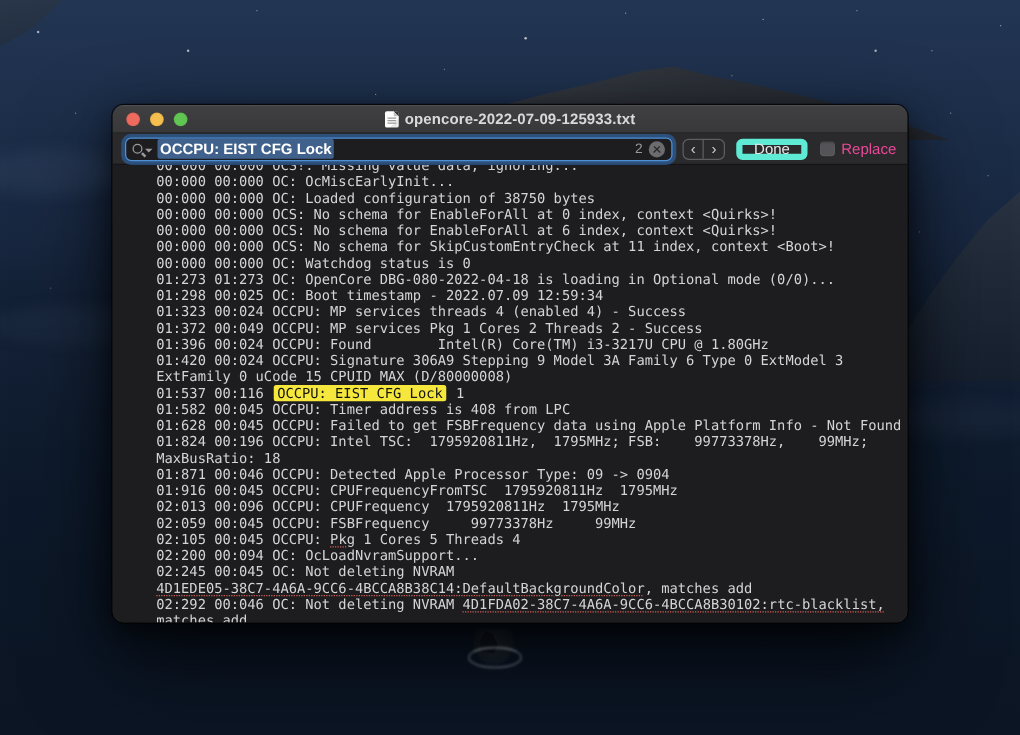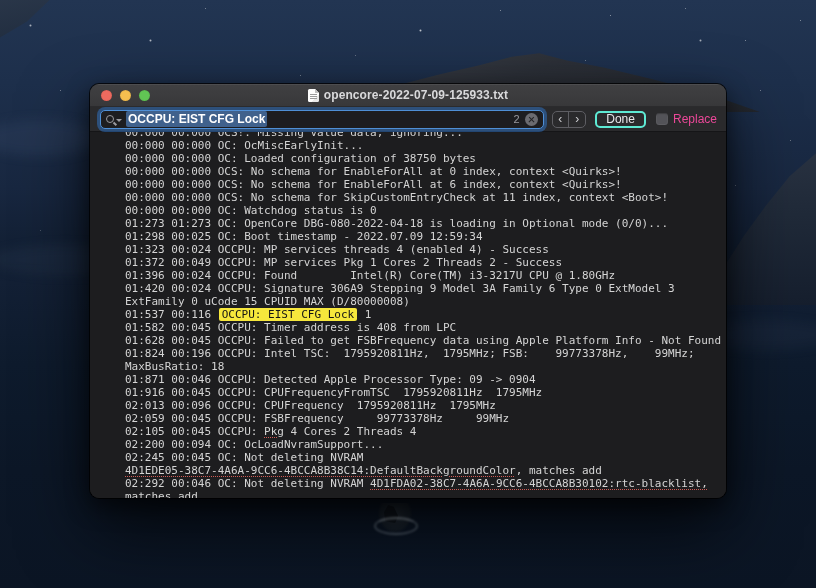--- a/index.html
+++ b/index.html
@@ -95,21 +95,21 @@
   .match-count { font-size:11px; color:#98989d; margin-right:5px; }
   .clear-btn { width:13px; height:13px; border-radius:50%; background:#6b6b70; position:relative; }
   .clear-btn::before, .clear-btn::after { content:""; position:absolute; left:3px; top:6px;
     width:7px; height:1.4px; background:#242426; }
   .clear-btn::before { transform:rotate(45deg); }
   .clear-btn::after { transform:rotate(-45deg); }
   .nav-seg { display:flex; margin-left:8px; border:1px solid #5e5e63; border-radius:5px; overflow:hidden; height:17px; }
   .nav-btn { width:17px; display:flex; align-items:center; justify-content:center;
     color:#cfcfd2; font-size:12px; line-height:1; background:transparent; }
   .nav-btn.prev { border-right:1px solid #5e5e63; }
-  .done-btn { margin-left:9px; height:17px; padding:0 9px; border:2px solid #5eead4; border-radius:5px;
+  .done-btn { margin-left:9px; height:17px; padding:0 9px; border:5px solid #5eead4; border-radius:5px;
     color:#e8e8ea; font-size:12px; display:flex; align-items:center; background:transparent; }
   .replace-wrap { margin-left:10px; display:flex; align-items:center; gap:5px; }
   .checkbox { width:12px; height:12px; border-radius:3px; background:#535358;
     box-shadow:inset 0 1px 1px rgba(0,0,0,.35), inset 0 0 0 1px rgba(255,255,255,.06); }
   .replace-label { font-size:12px; color:#ec4899; }
 
   
   .content { flex:1; background:#1d1d1f; overflow:hidden; padding:0 0 0 6px; cursor:text; }
   .log-line { font-family:"DejaVu Sans Mono", monospace; font-size:11px; line-height:13px;
     color:#d4d4d4; white-space:pre;margin-left:29px; }
@@ -184,21 +184,21 @@
       <div class="log-line"><span>ExtFamily 0 uCode 15 CPUID MAX (D/80000008)</span></div>
       <div class="log-line"><span>01:537 00:116 </span><span class="hl">OCCPU: EIST CFG Lock</span><span> 1</span></div>
       <div class="log-line"><span>01:582 00:045 OCCPU: Timer address is 408 from LPC</span></div>
       <div class="log-line"><span>01:628 00:045 OCCPU: Failed to get FSBFrequency data using Apple Platform Info - Not Found</span></div>
       <div class="log-line"><span>01:824 00:196 OCCPU: Intel TSC:  1795920811Hz,  1795MHz; FSB:    99773378Hz,    99MHz;</span></div>
       <div class="log-line"><span>MaxBusRatio: 18</span></div>
       <div class="log-line"><span>01:871 00:046 OCCPU: Detected Apple Processor Type: 09 -&gt; 0904</span></div>
       <div class="log-line"><span>01:916 00:045 OCCPU: CPUFrequencyFromTSC  1795920811Hz  1795MHz</span></div>
       <div class="log-line"><span>02:013 00:096 OCCPU: CPUFrequency  1795920811Hz  1795MHz</span></div>
       <div class="log-line"><span>02:059 00:045 OCCPU: FSBFrequency     99773378Hz     99MHz</span></div>
-      <div class="log-line"><span>02:105 00:045 OCCPU: </span><span class="mis">Pkg</span><span> 4 Cores 2 Threads 4</span></div>
+      <div class="log-line"><span>02:105 00:045 OCCPU: </span><span class="mis">Pkg</span><span> 1 Cores 5 Threads 4</span></div>
       <div class="log-line"><span>02:200 00:094 OC: OcLoadNvramSupport...</span></div>
       <div class="log-line"><span>02:245 00:045 OC: Not deleting NVRAM</span></div>
       <div class="log-line"><span class="mis">4D1EDE05-38C7-4A6A-9CC6-4BCCA8B38C14:DefaultBackgroundColor</span><span>, matches add</span></div>
       <div class="log-line"><span>02:292 00:046 OC: Not deleting NVRAM </span><span class="mis">4D1FDA02-38C7-4A6A-9CC6-4BCCA8B30102:rtc-blacklist,</span></div>
       <div class="log-line clip-bottom"><span>matches add</span></div>
     </div>
 
 </div>
 
 </body></html>

